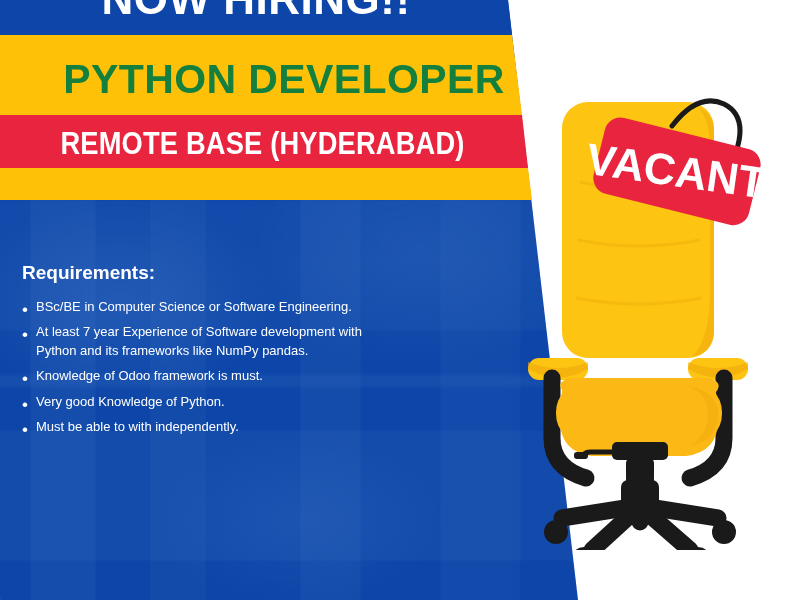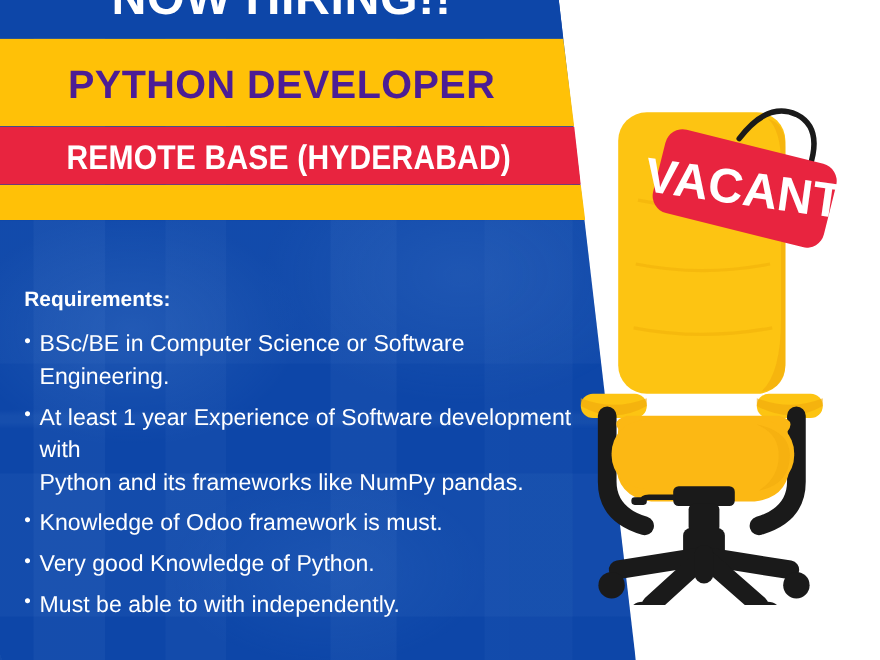--- a/index.html
+++ b/index.html
@@ -127,26 +127,27 @@
     letter-spacing: .5px;
     z-index: 4;
     white-space: nowrap;
   }
   .job-title {
     position: absolute;
     left: 0;
     top: 56px;
     width: 512px;
     text-align: center;
-    font-size: 36px;
+    font-size: 41px;
     font-weight: bold;
-    color: #4c1d95;
+    color: #15803d;
     letter-spacing: .4px;
     z-index: 4;
     white-space: nowrap;
+    padding-left: 28px;
   }
   .job-location {
     position: absolute;
     left: 0;
     top: 126px;
     width: 525px;
     text-align: center;
     font-size: 31px;
     font-weight: bold;
     color: #ffffff;
@@ -171,21 +172,21 @@
     color: #ffffff;
     margin: 0 0 14px 0;
   }
   .req-list {
     list-style: none;
     margin: 0;
     padding: 0;
   }
   .req-item {
     position: relative;
-    font-size: 21px;
+    font-size: 13px;
     color: #ffffff;
     line-height: 1.42;
     margin-bottom: 7px;
     padding-left: 14px;
     white-space: pre-line;
   }
   .req-item::before {
     content: "\2022";
     position: absolute;
     left: 0;
@@ -223,21 +224,21 @@
   <div class="now-hiring">NOW HIRING!!</div>
 
   <div class="job-title">PYTHON DEVELOPER</div>
 
   <div class="job-location">REMOTE BASE (HYDERABAD)</div>
 
   <div class="requirements">
     <div class="req-heading">Requirements:</div>
     <ul class="req-list" id="req-list">
         <li class="req-item">BSc/BE in Computer Science or Software Engineering.</li>
-        <li class="req-item">At least 1 year Experience of Software development with
+        <li class="req-item">At least 7 year Experience of Software development with
  Python and its frameworks like NumPy pandas.</li>
         <li class="req-item">Knowledge of Odoo framework is must.</li>
         <li class="req-item">Very good Knowledge of Python.</li>
         <li class="req-item">Must be able to with independently.</li>
       </ul>
   </div>
 
   <svg class="chair" viewBox="0 0 280 460">
 
     <g>

